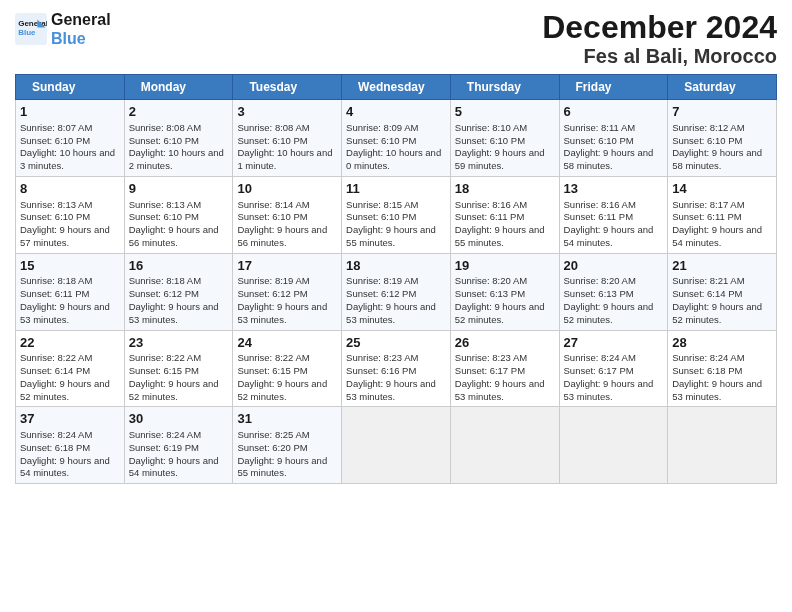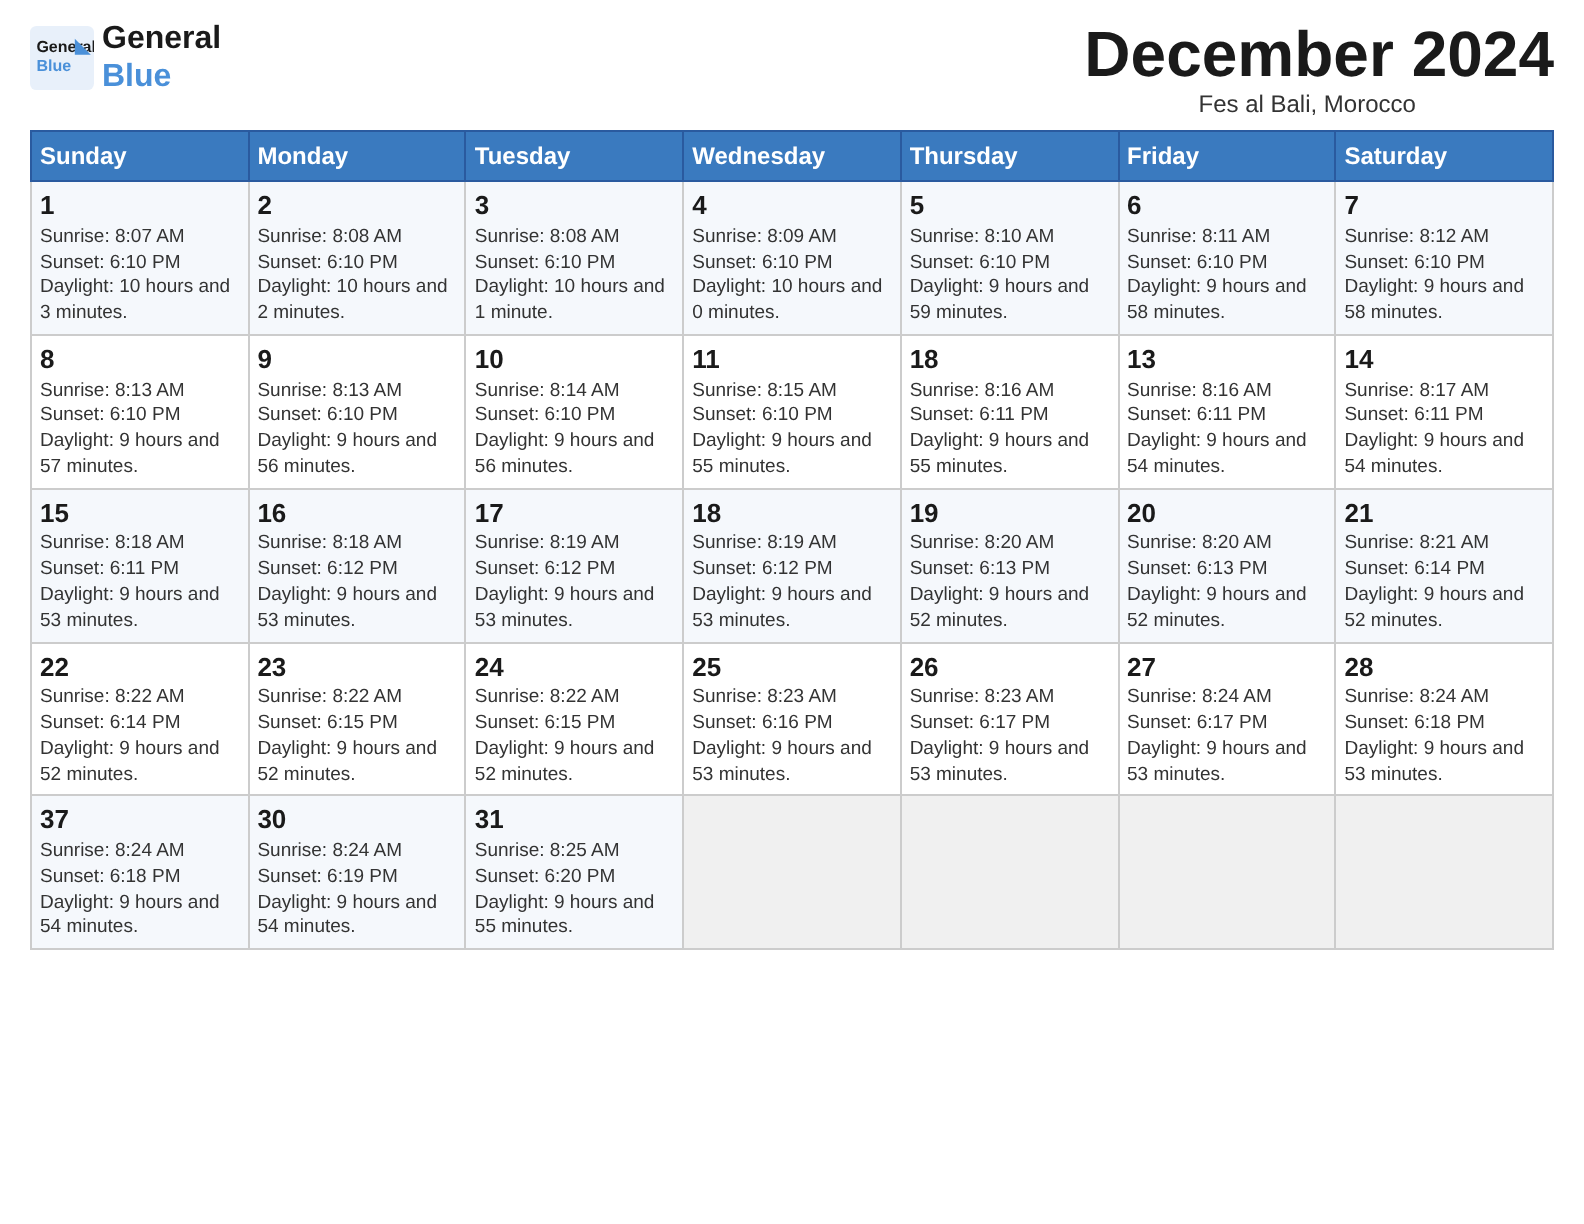--- a/index.html
+++ b/index.html
@@ -33,34 +33,33 @@
       text-align: right;
     }
     .title-block h1 {
       font-size: 32px;
       font-weight: bold;
       color: #1a1a1a;
       line-height: 1.1;
       margin-left: 12px;
     }
     .title-block h2 {
-      font-size: 12px;
-      font-weight: normal;
+      font-size: 20px;
+      font-weight: bold;
       color: #333;
-      text-align: center;
     }
     .calendar {
       width: 100%;
       border-collapse: collapse;
       font-size: 10px;
     }
     .calendar thead tr th {
       background: #3a7abf;
       color: #fff;
-      padding: 5px 4px;
+      padding: 5px 16px;
       font-size: 12px;
       font-weight: bold;
       border: 1px solid #2a5a9f;
       text-align: left;
     }
     .calendar tbody tr td {
       border: 1px solid #ccc;
       vertical-align: top;
       padding: 3px 4px;
       width: calc(100% / 7);

